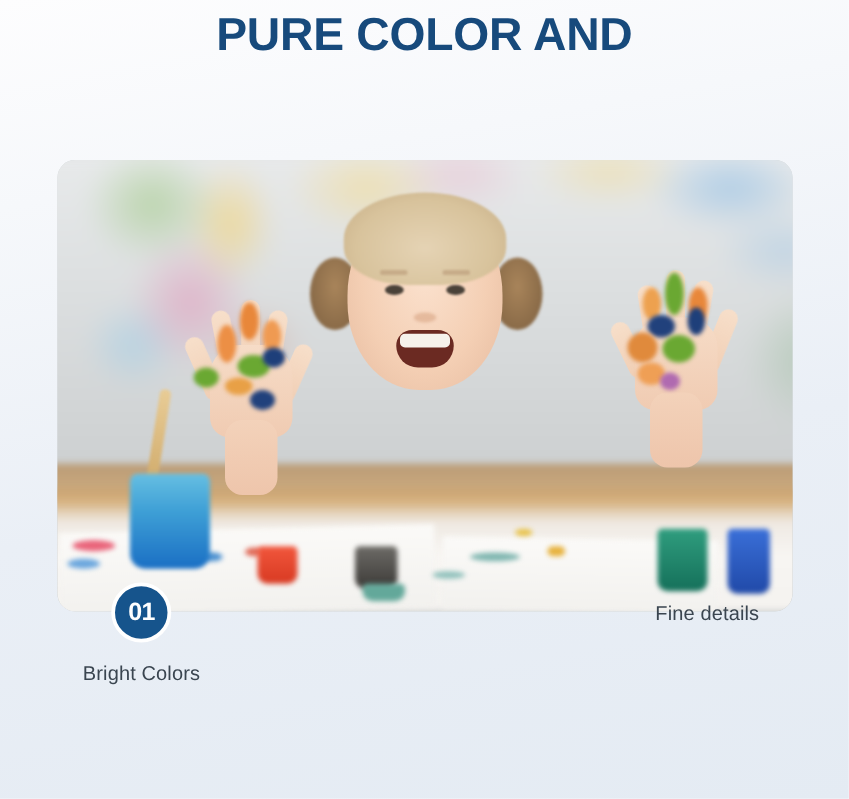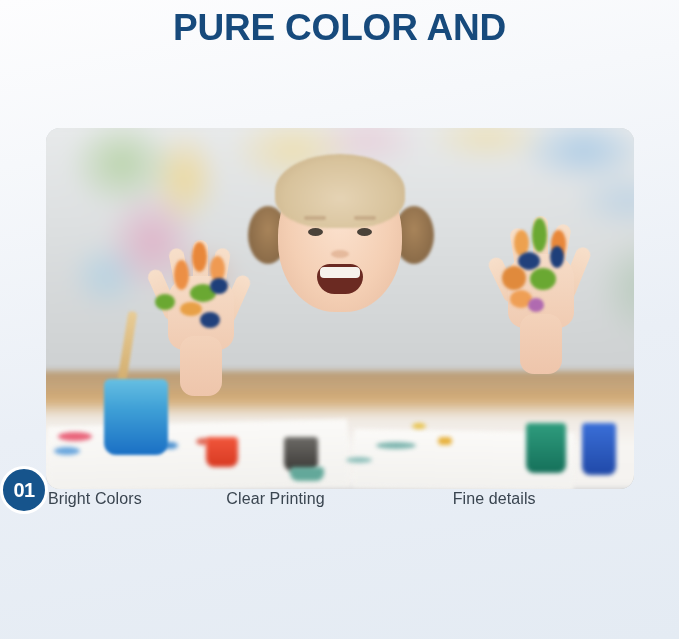--- a/index.html
+++ b/index.html
@@ -284,20 +284,21 @@
   .features {
     position: absolute;
     left: 0;
     top: 466px;
     width: 679px;
     display: flex;
   }
   .feature {
     flex: 1;
     display: flex;
+    flex-direction: column;
     align-items: center;
   }
   .badge {
     width: 48px;
     height: 48px;
     border-radius: 50%;
     background: #16548c;
     border: 3px solid #ffffff;
     box-sizing: border-box;
     color: #ffffff;
@@ -407,21 +408,20 @@
   </div>
 
   <div class="features">
 
     <div class="feature">
       <div class="badge">01</div>
       <div class="feature-label">Bright Colors</div>
     </div>
 
     <div class="feature">
-      <div class="feature-label">Clear Printing</div>
     </div>
 
     <div class="feature">
       <div class="feature-label">Fine details</div>
     </div>
 
   </div>
 
 </div>
 

